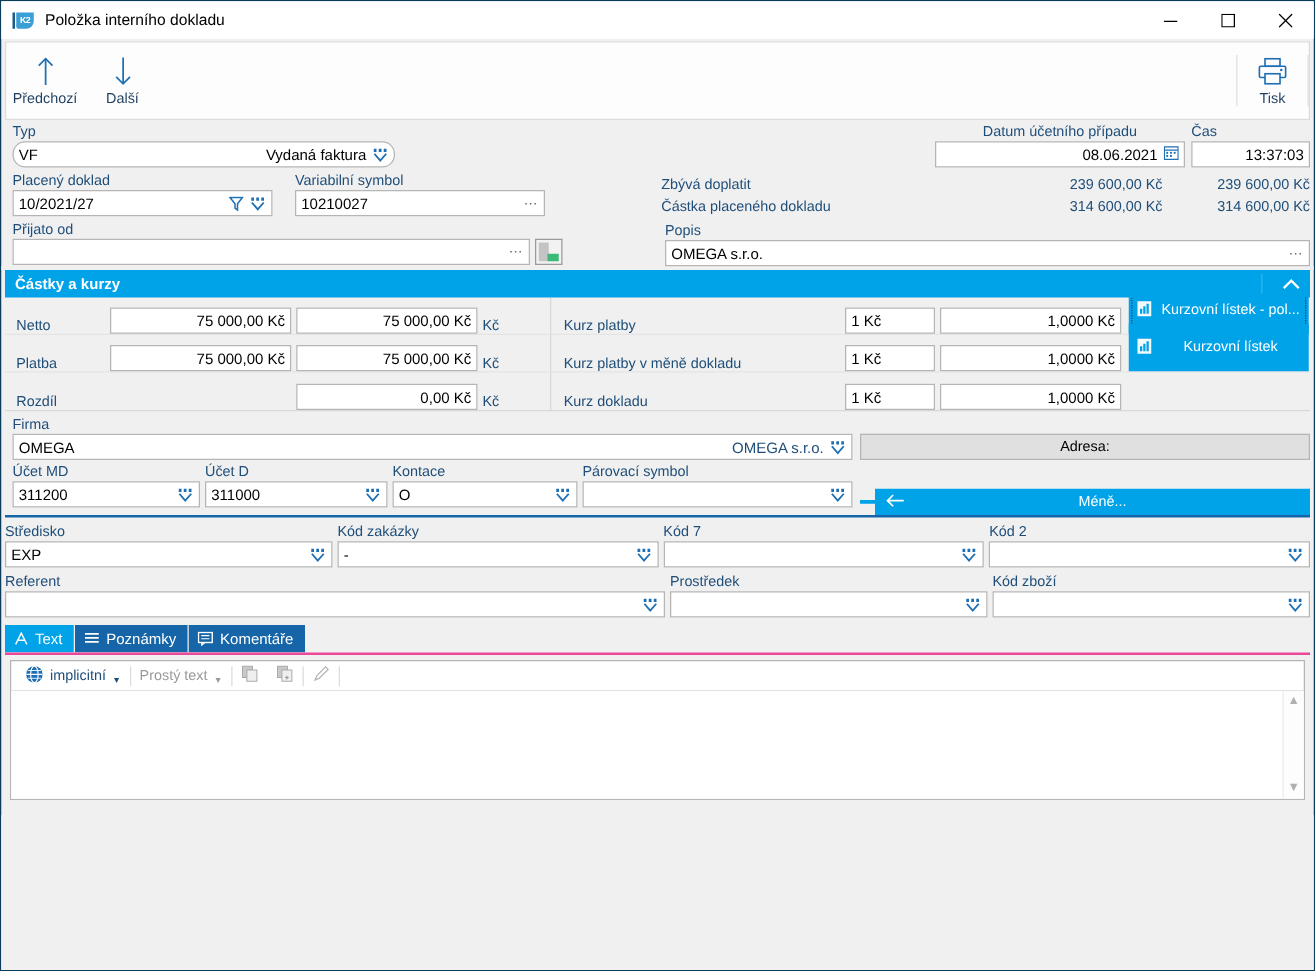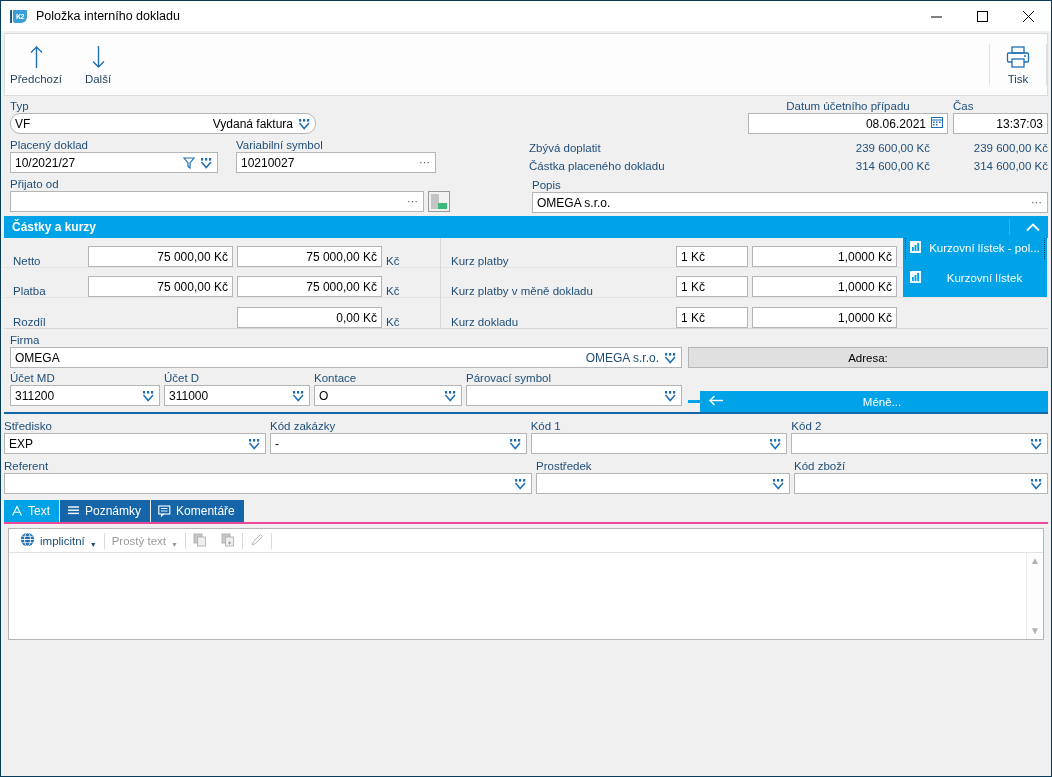--- a/index.html
+++ b/index.html
@@ -666,21 +666,21 @@
                 <rect x="1" y="1" width="2.2" height="2.6" fill="#1f6fb5"></rect>
                 <rect x="5" y="1" width="2.2" height="2.6" fill="#1f6fb5"></rect>
                 <rect x="9" y="1" width="2.2" height="2.6" fill="#1f6fb5"></rect>
                 <polyline points="1.5,5 6.2,10.5 11,5" fill="none" stroke="#1f6fb5" stroke-width="1.5"></polyline>
               </svg>
         </span>
           </span>
       </div>
     </div>
     <div class="g-col">
-      <div class="lbl">Kód 1</div>
+      <div class="lbl">Kód 7</div>
       <div class="fld">
         <span class="val"></span>
         <span class="trail">
             <span>
           <svg class="combo-ico" viewBox="0 0 13 12">
                 <rect x="1" y="1" width="2.2" height="2.6" fill="#1f6fb5"></rect>
                 <rect x="5" y="1" width="2.2" height="2.6" fill="#1f6fb5"></rect>
                 <rect x="9" y="1" width="2.2" height="2.6" fill="#1f6fb5"></rect>
                 <polyline points="1.5,5 6.2,10.5 11,5" fill="none" stroke="#1f6fb5" stroke-width="1.5"></polyline>
               </svg>

